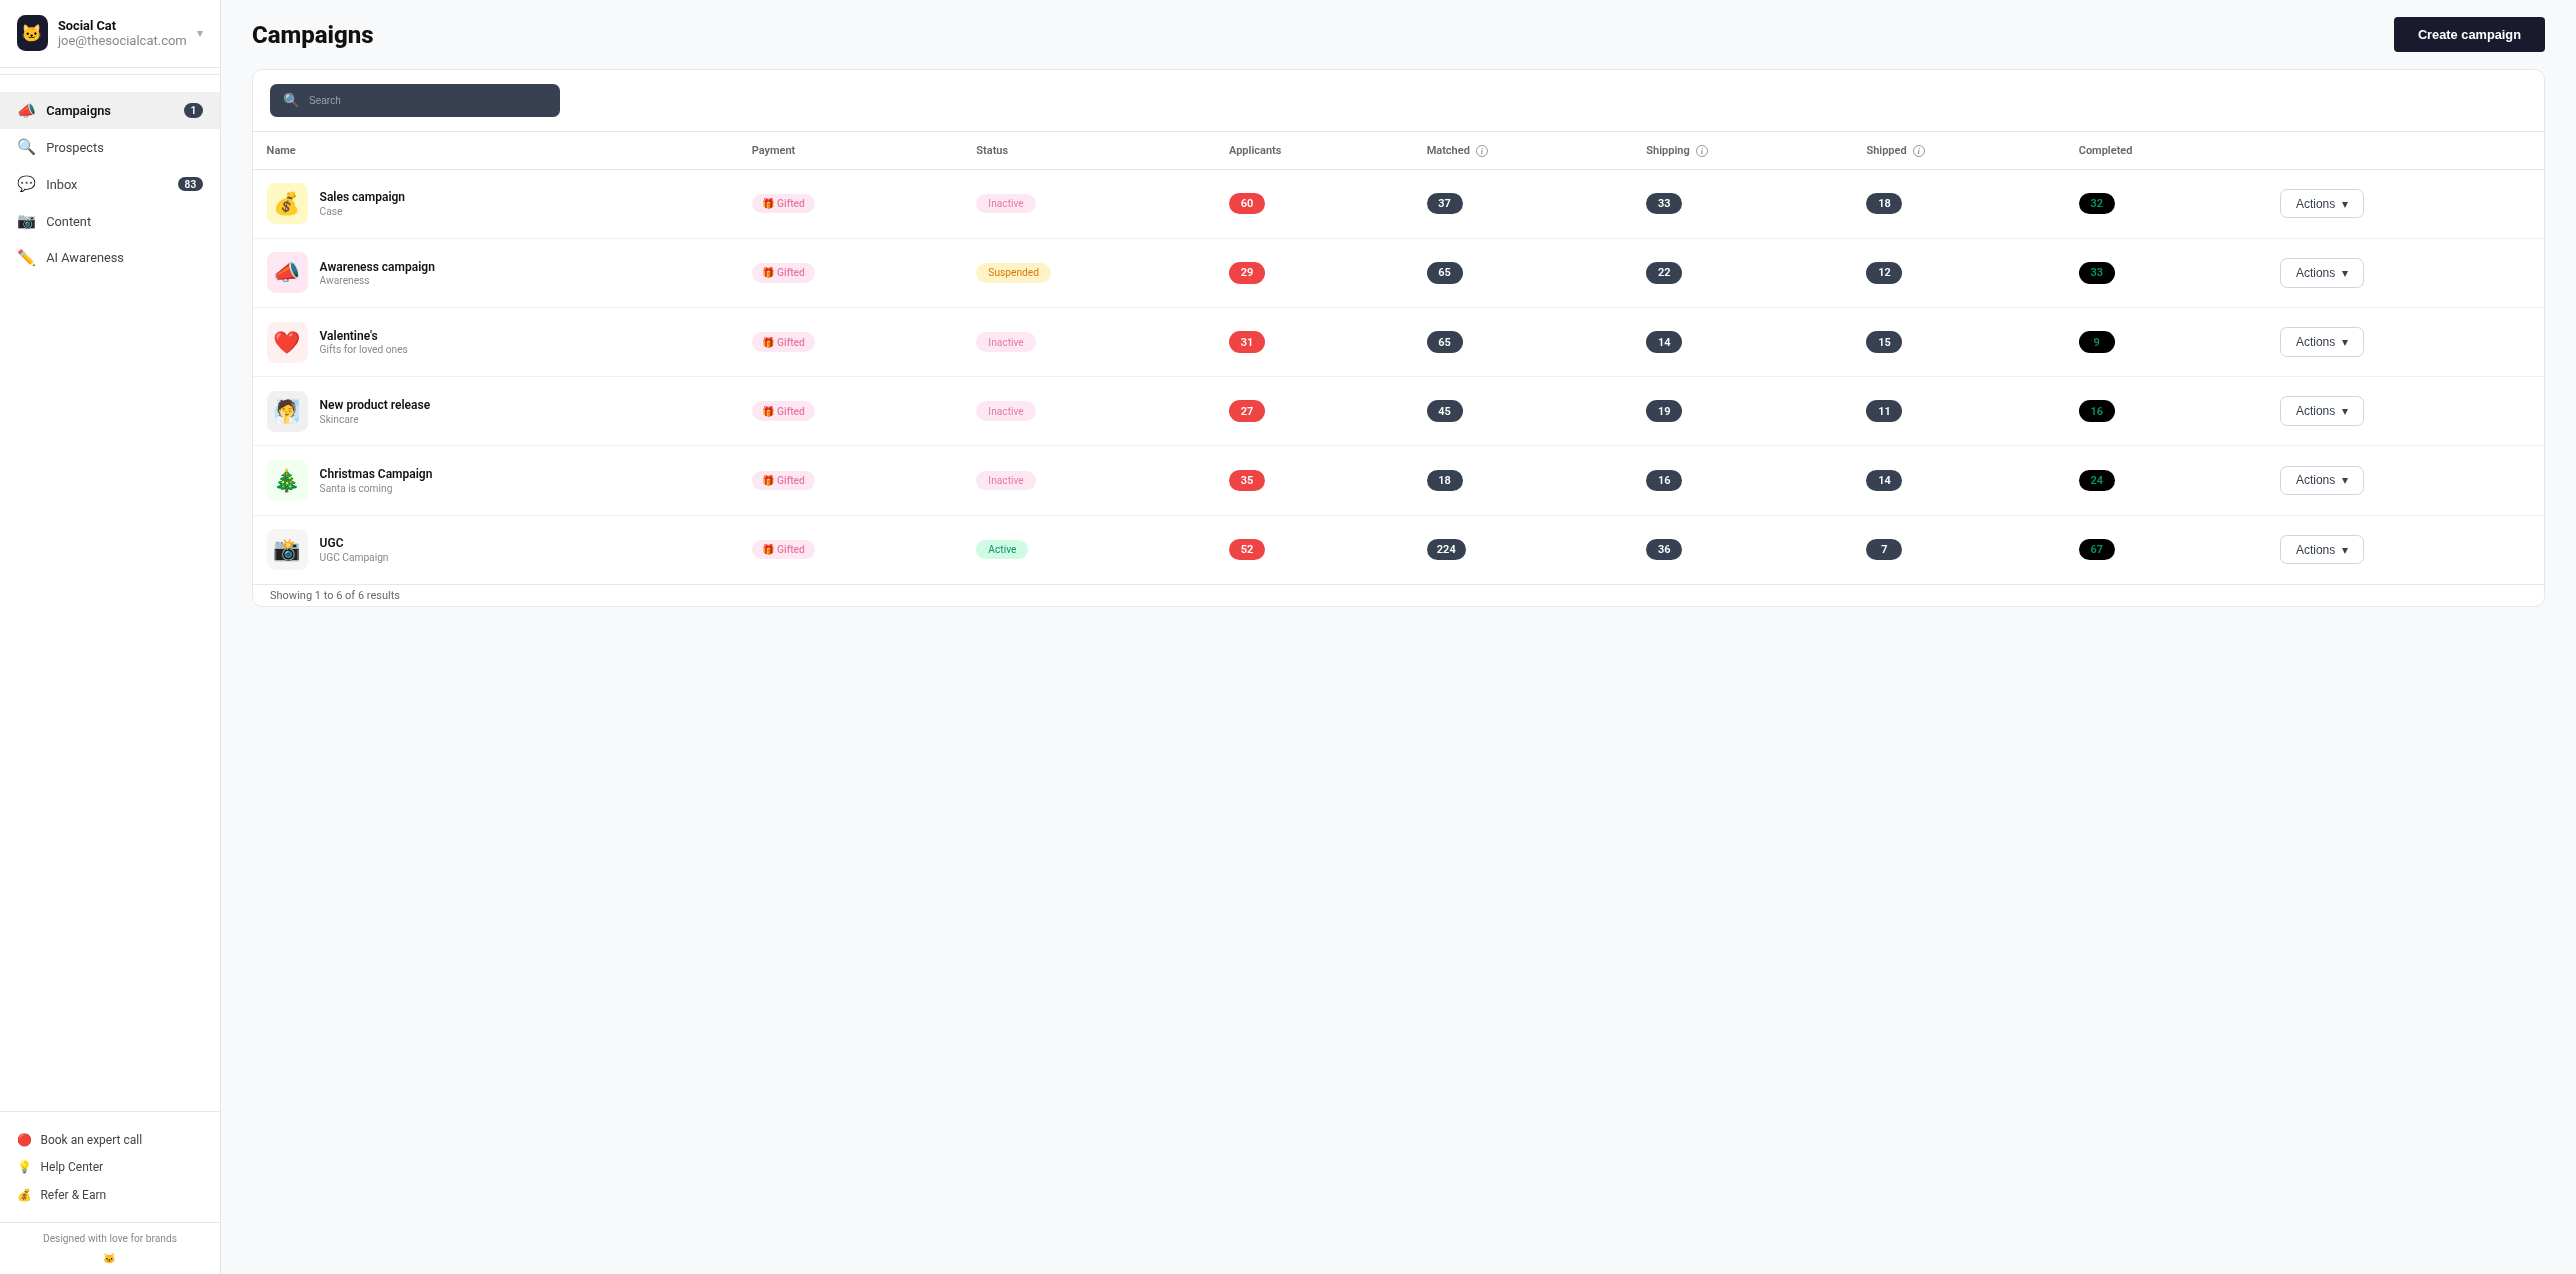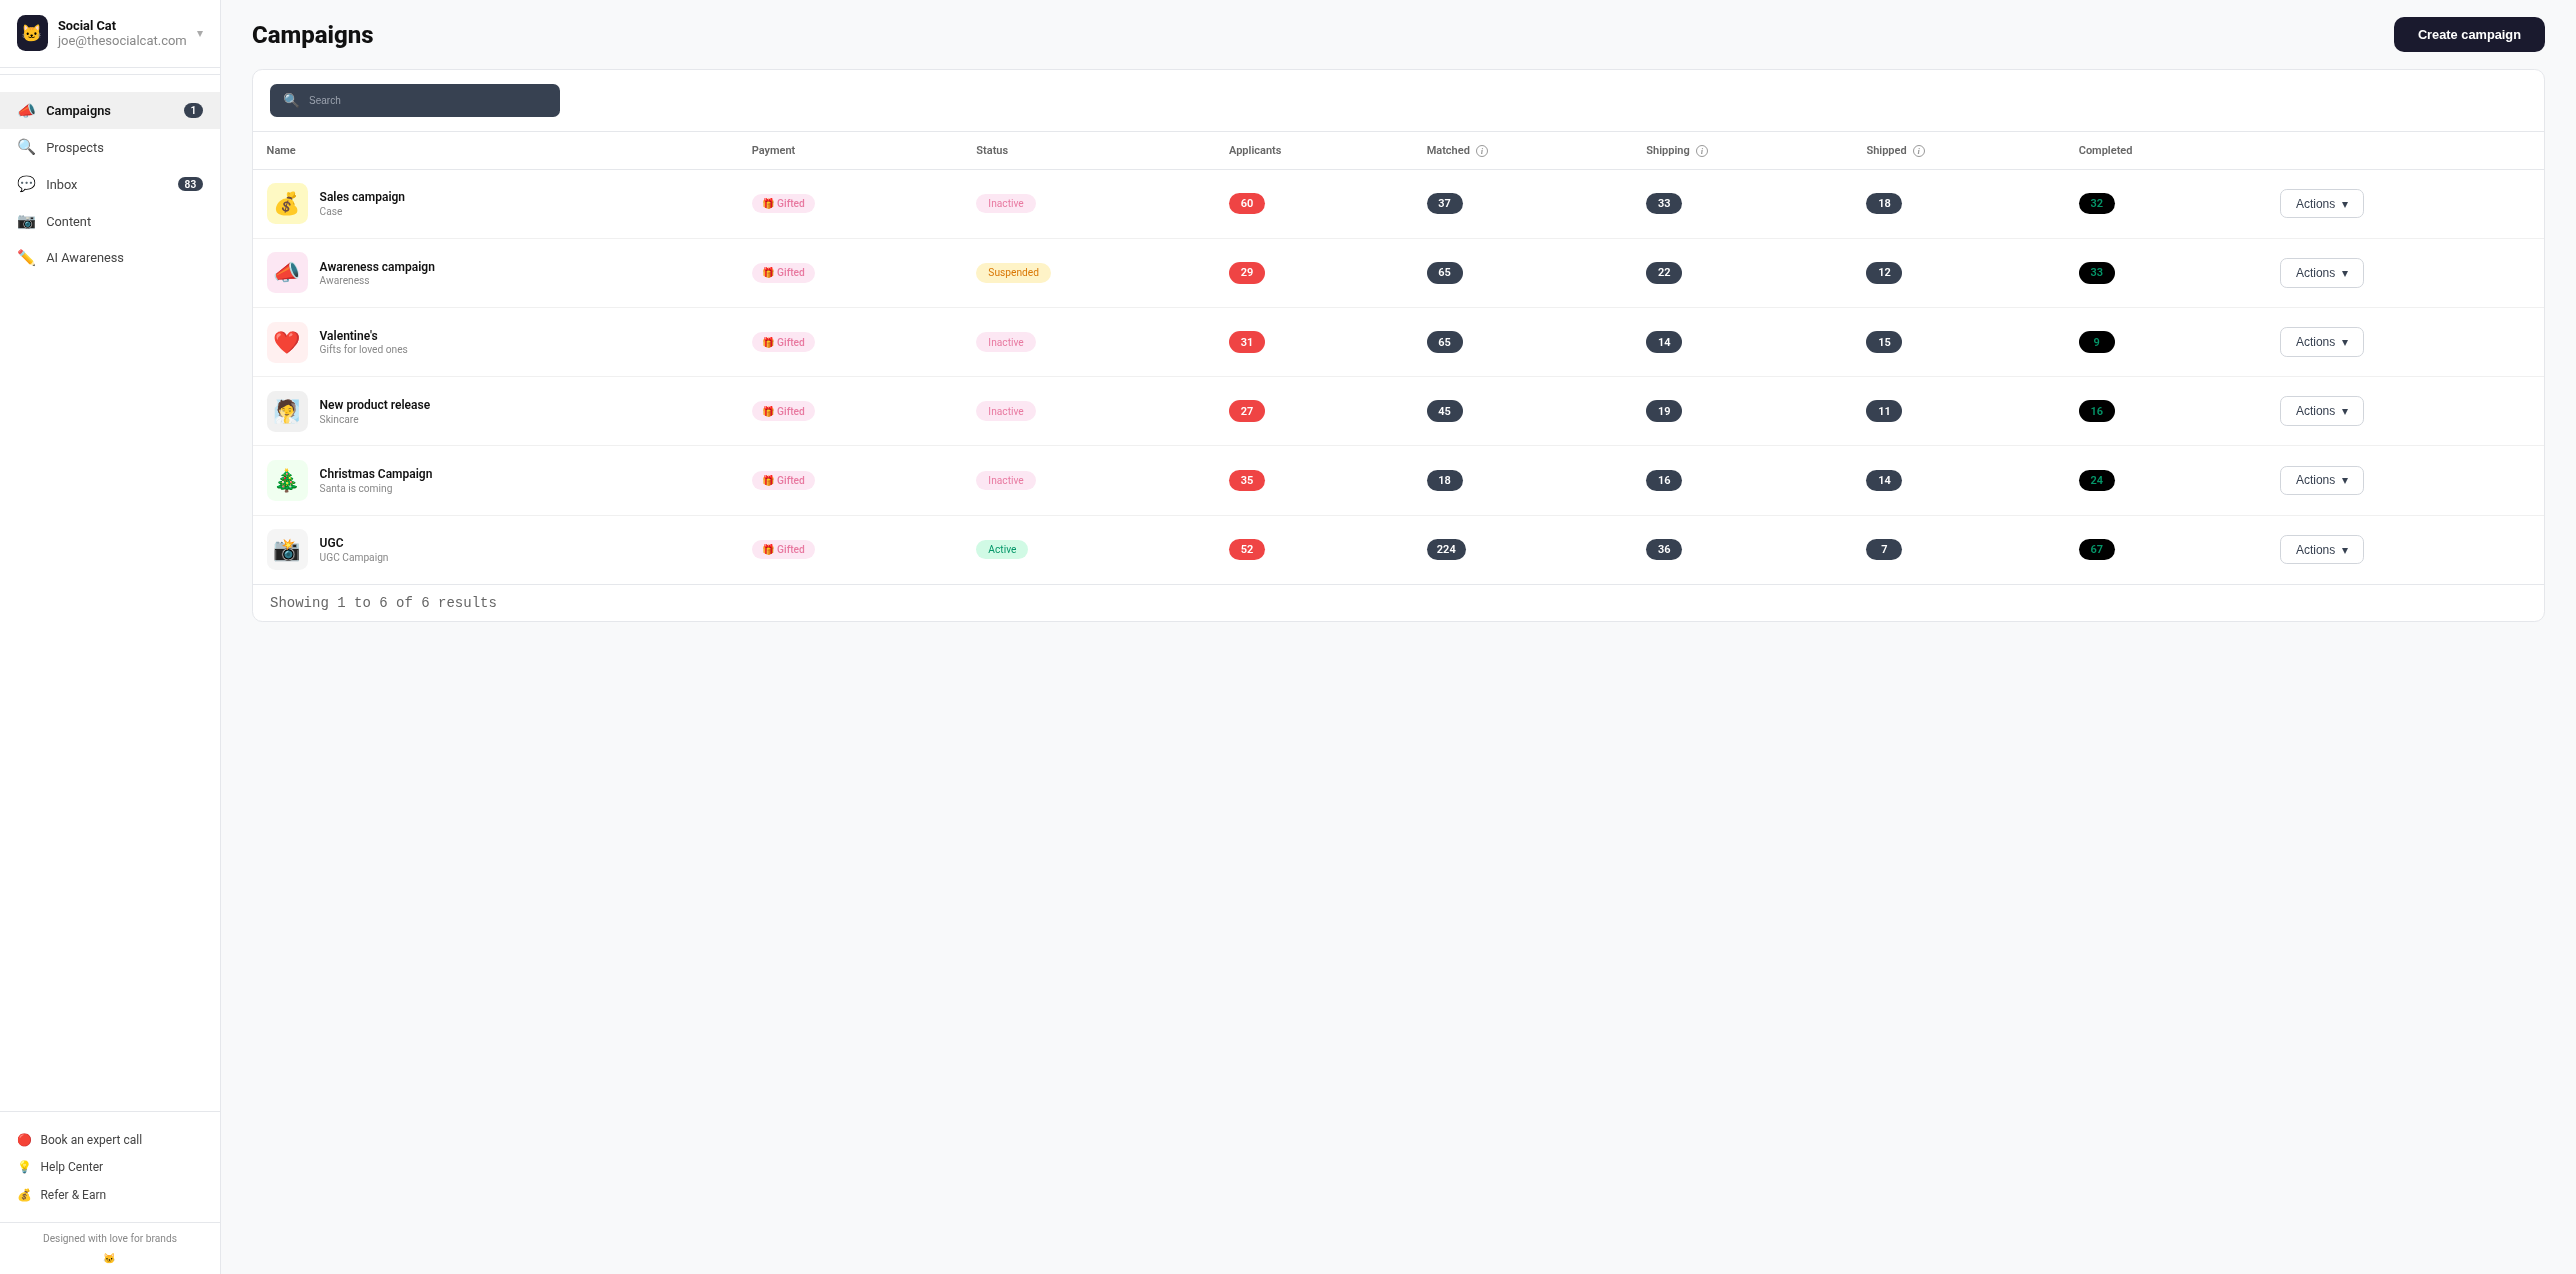--- a/index.html
+++ b/index.html
@@ -96,21 +96,21 @@
       padding: 17px 31px;
       background: #f8f9fa;
     }
     .page-title { font-size: 24px; font-weight: 800; color: #111; }
 
     .create-btn {
       background: #1a1a2e;
       color: #fff;
       border: none;
       padding: 10.2px 24px;
-      border-radius: 10px;
+      border-radius: 4px;
       font-size: 12.8px;
       font-weight: 600;
       cursor: pointer;
     }
 
     .content-area {
       flex: 1;
       overflow-y: auto;
       padding: 0 31px 31px;
     }
@@ -213,25 +213,24 @@
       padding: 6.8px 15.3px;
       font-size: 12px;
       font-weight: 500;
       color: #374151;
       cursor: pointer;
       display: inline-flex; align-items: center; gap: 6.8px;
       white-space: nowrap;
     }
 
     .table-footer {
-      padding: 10px 17px;
-      font-size: 14px;
+      padding: 4px 17px;
+      font-size: 11px;
       color: #666;
       border-top: 0.9px solid #e5e7eb;
-      font-family: Liberation Mono, monospace;
     }
 
     .info-icon {
       display: inline-flex;
       align-items: center;
       justify-content: center;
       width: 12px; height: 12px;
       border-radius: 50%;
       border: 1.3px solid #999;
       font-size: 8.5px;

